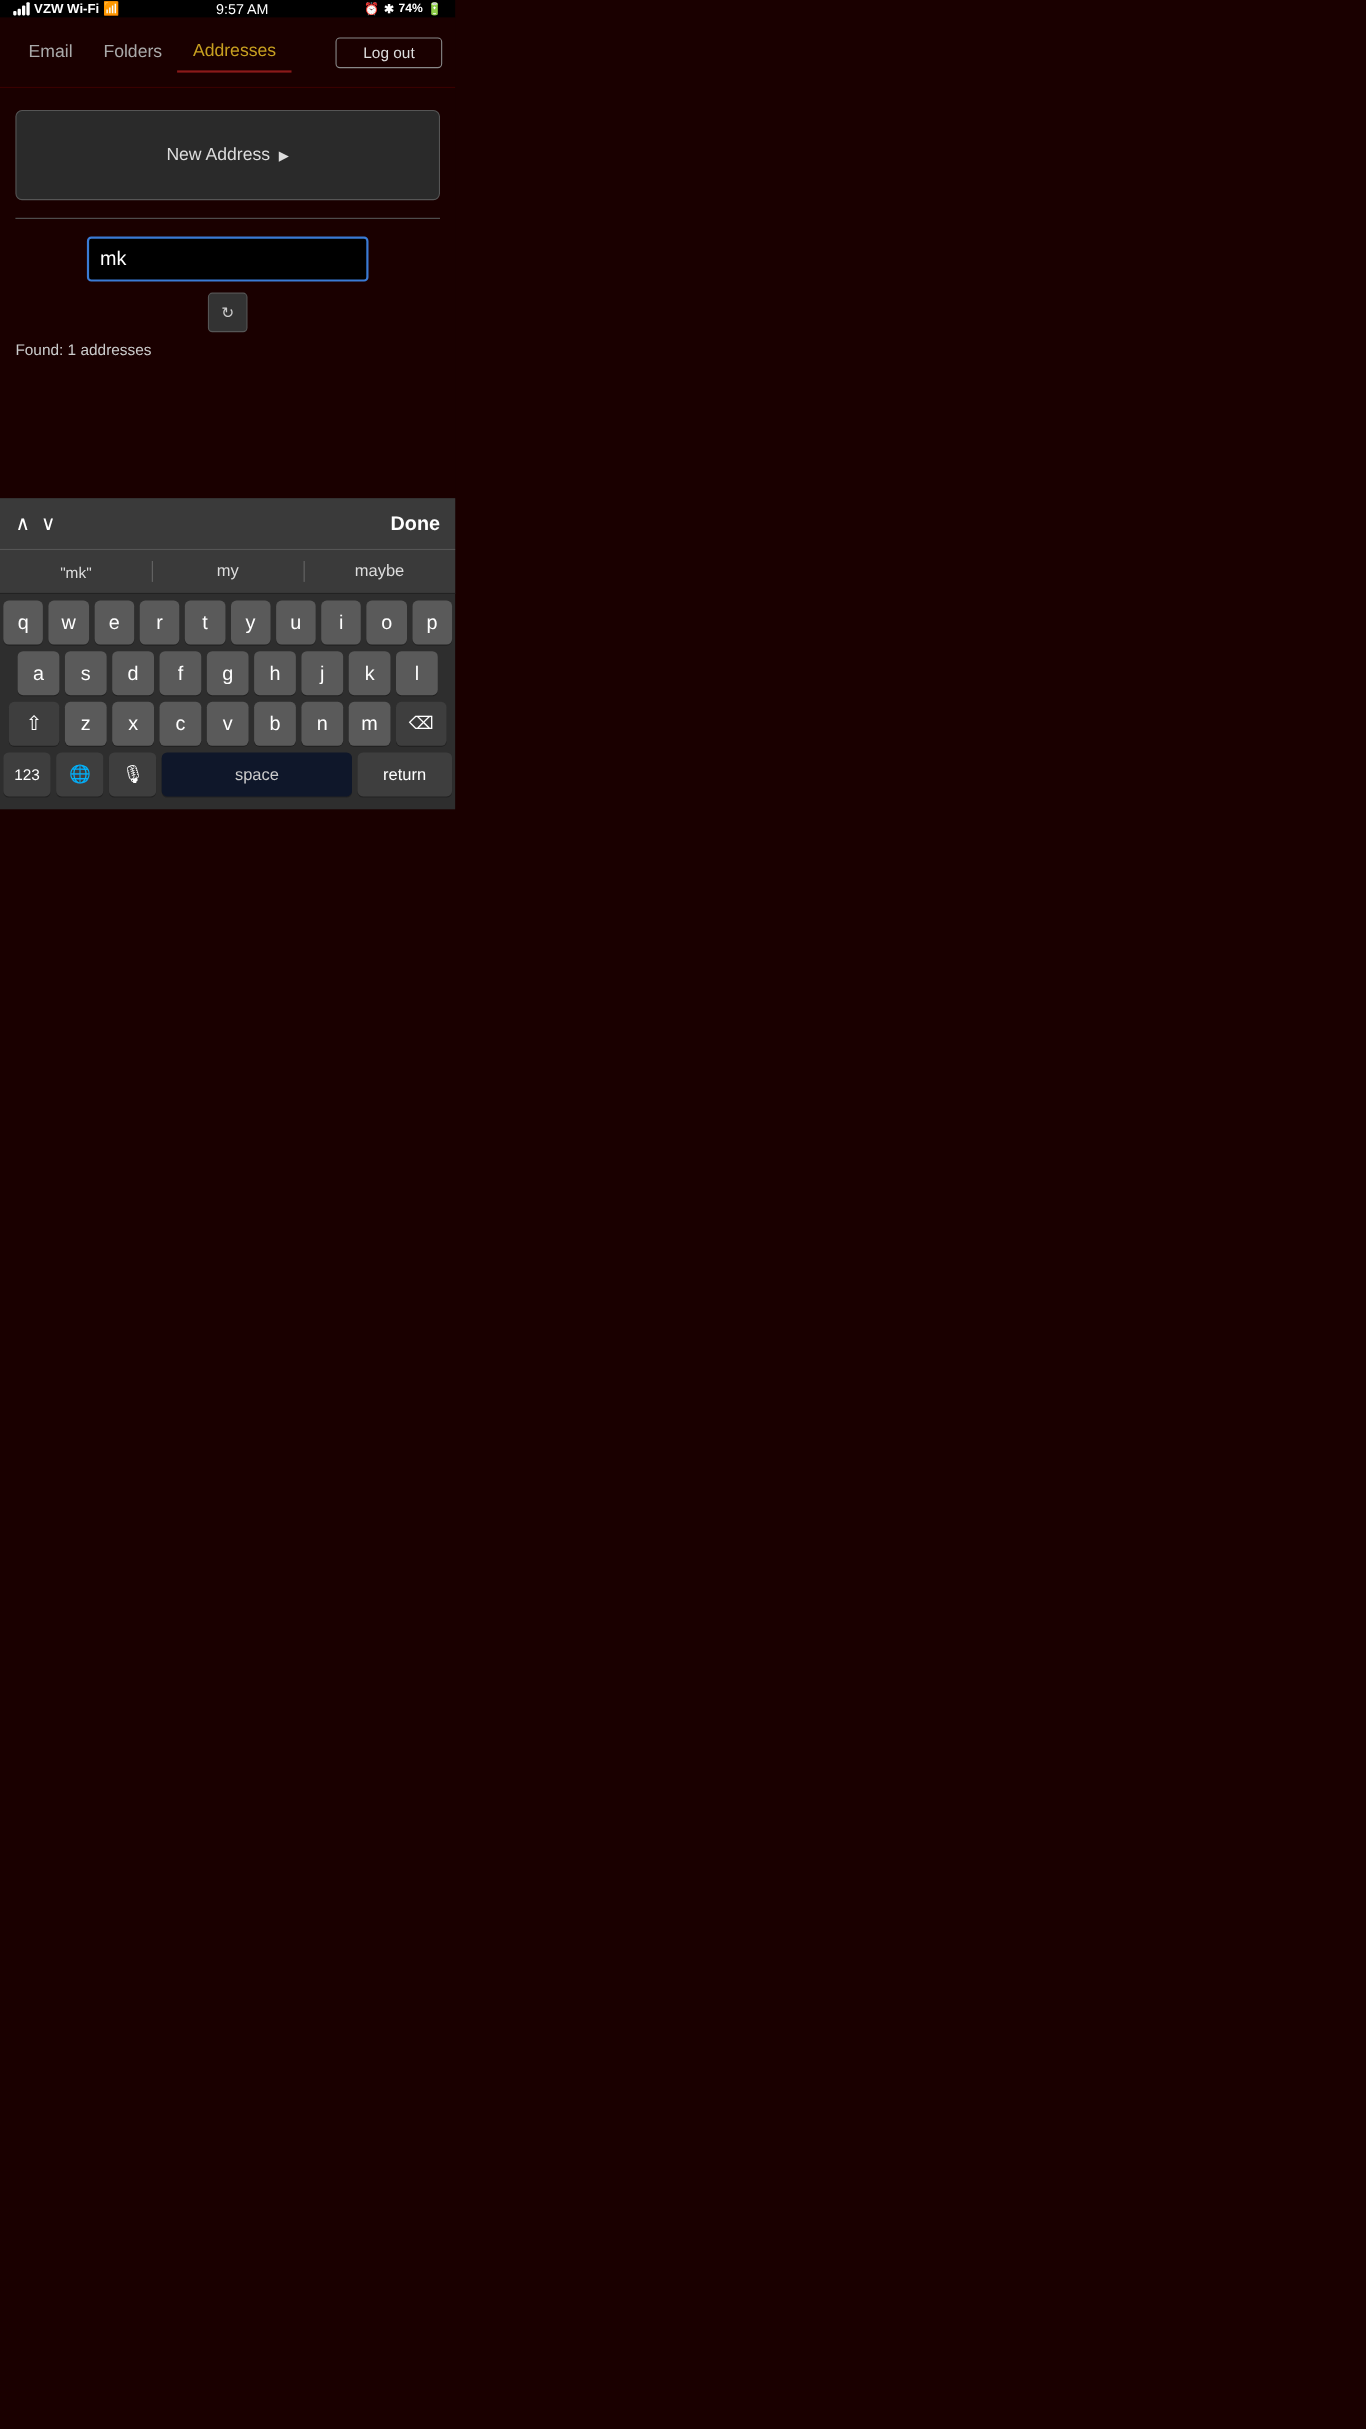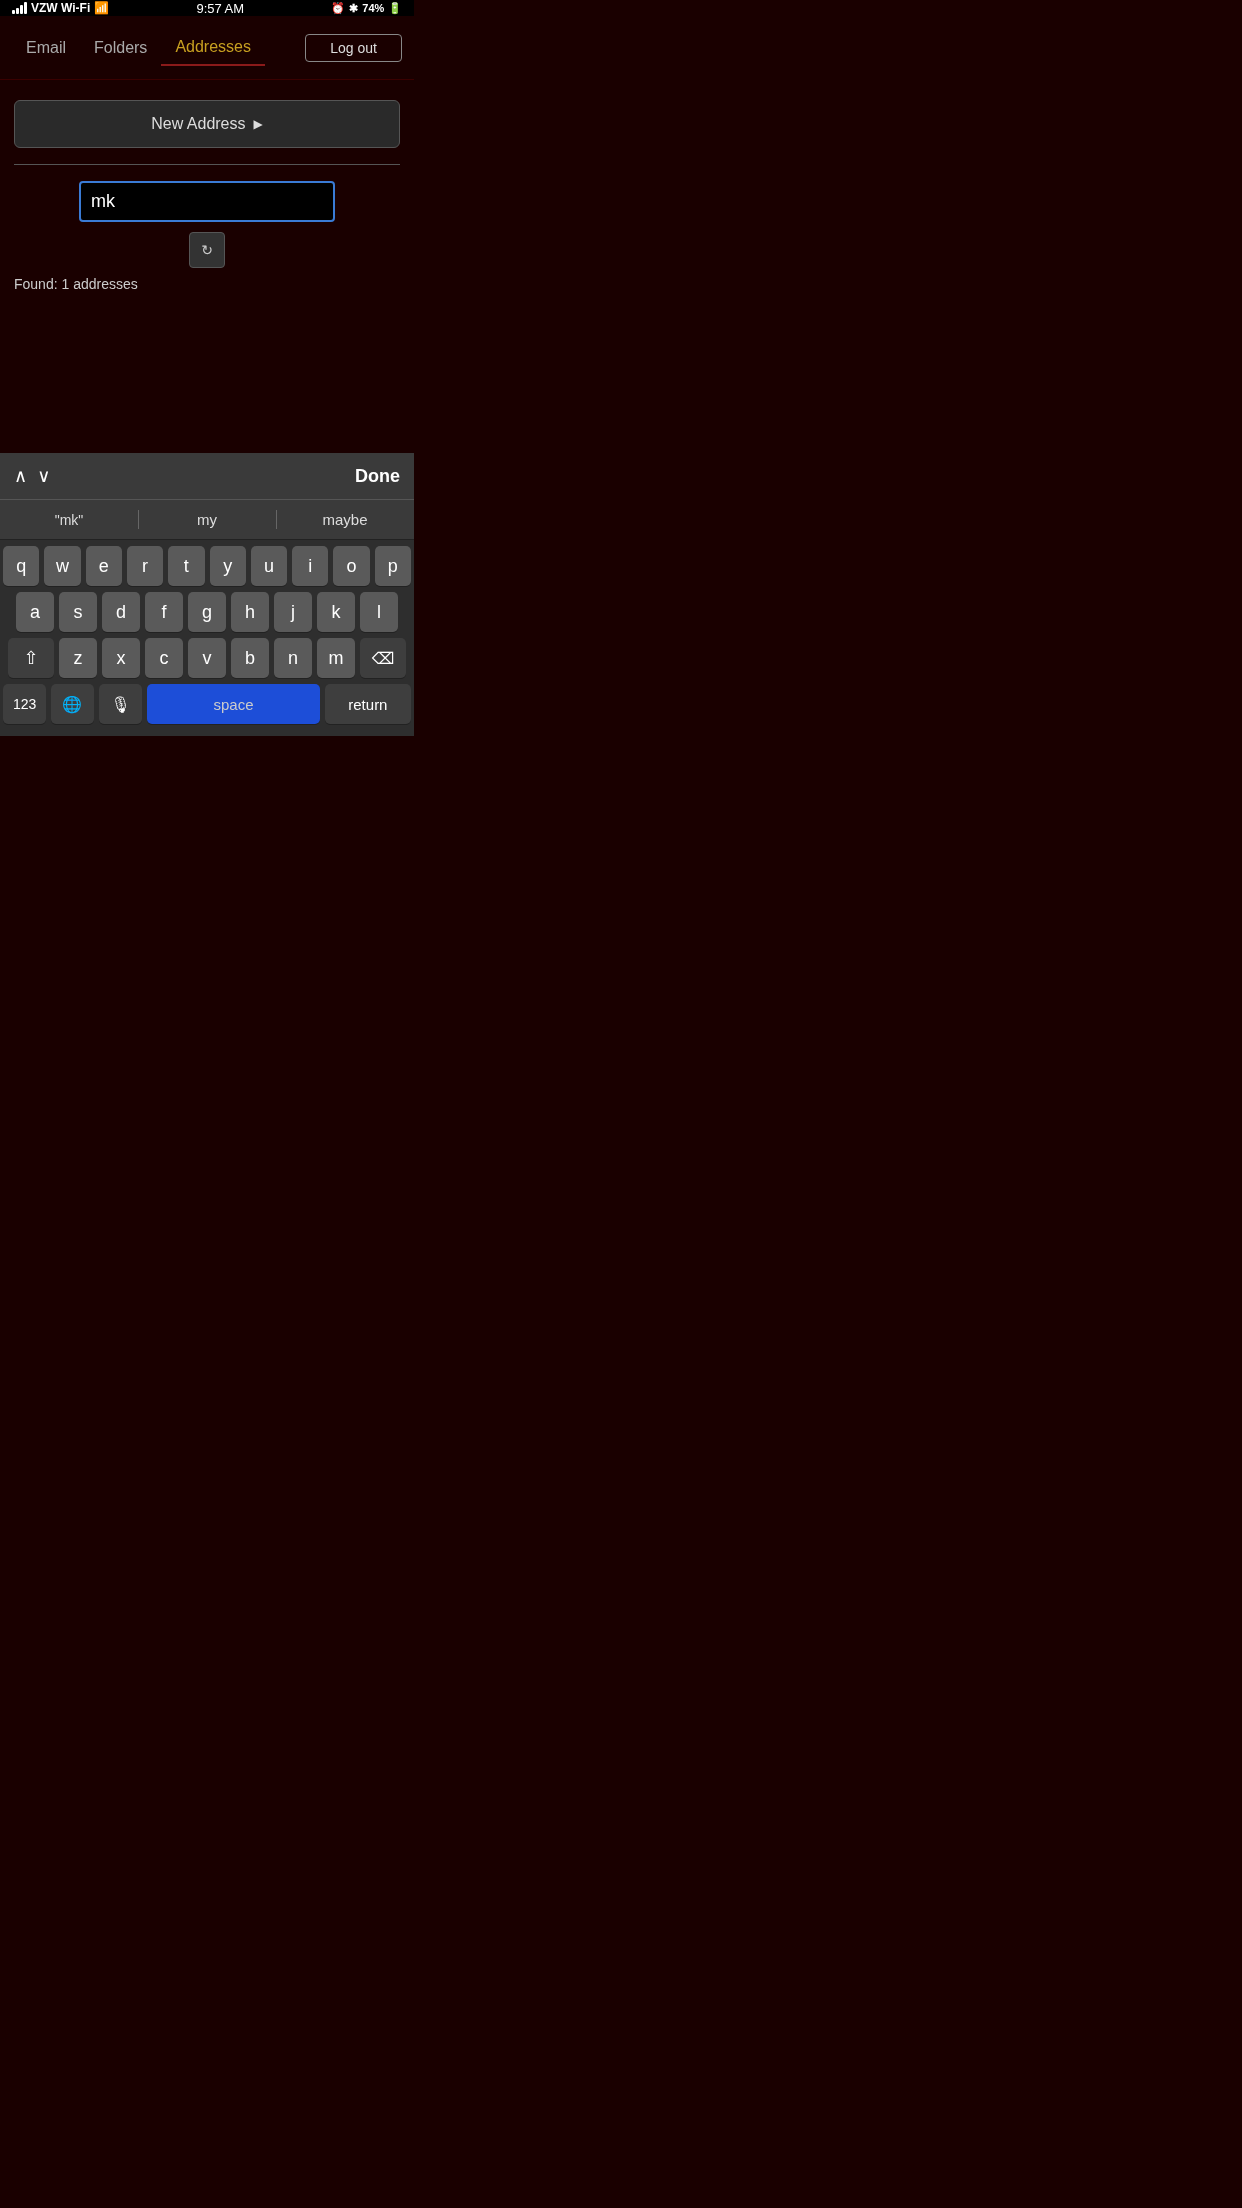--- a/index.html
+++ b/index.html
@@ -81,21 +81,21 @@
       overflow: hidden;
     }
 
     
     .new-address-btn {
       width: 100%;
       background: #2a2a2a;
       border: 1px solid #555;
       color: #ddd;
       font-size: 16px;
-      padding: 14px;
+      padding: 31px;
       border-radius: 6px;
       cursor: pointer;
       display: flex;
       align-items: center;
       justify-content: center;
       gap: 8px;
       margin-bottom: 16px;
     }
     .new-address-btn .play-icon {
       font-size: 12px;
@@ -269,21 +269,21 @@
       box-shadow: 0 1px 0 #222;
       flex: 1;
       max-width: 38px;
     }
     .key.special {
       background: #3e3e3e;
       font-size: 14px;
       max-width: 46px;
     }
     .key.space-key {
-      background: #1d4ed8;
+      background: #0f172a;
       max-width: 180px;
       flex: 4;
       font-size: 15px;
       color: #ccc;
     }
     .key.return-key {
       background: #3e3e3e;
       max-width: 90px;
       flex: 2;
       font-size: 15px;

